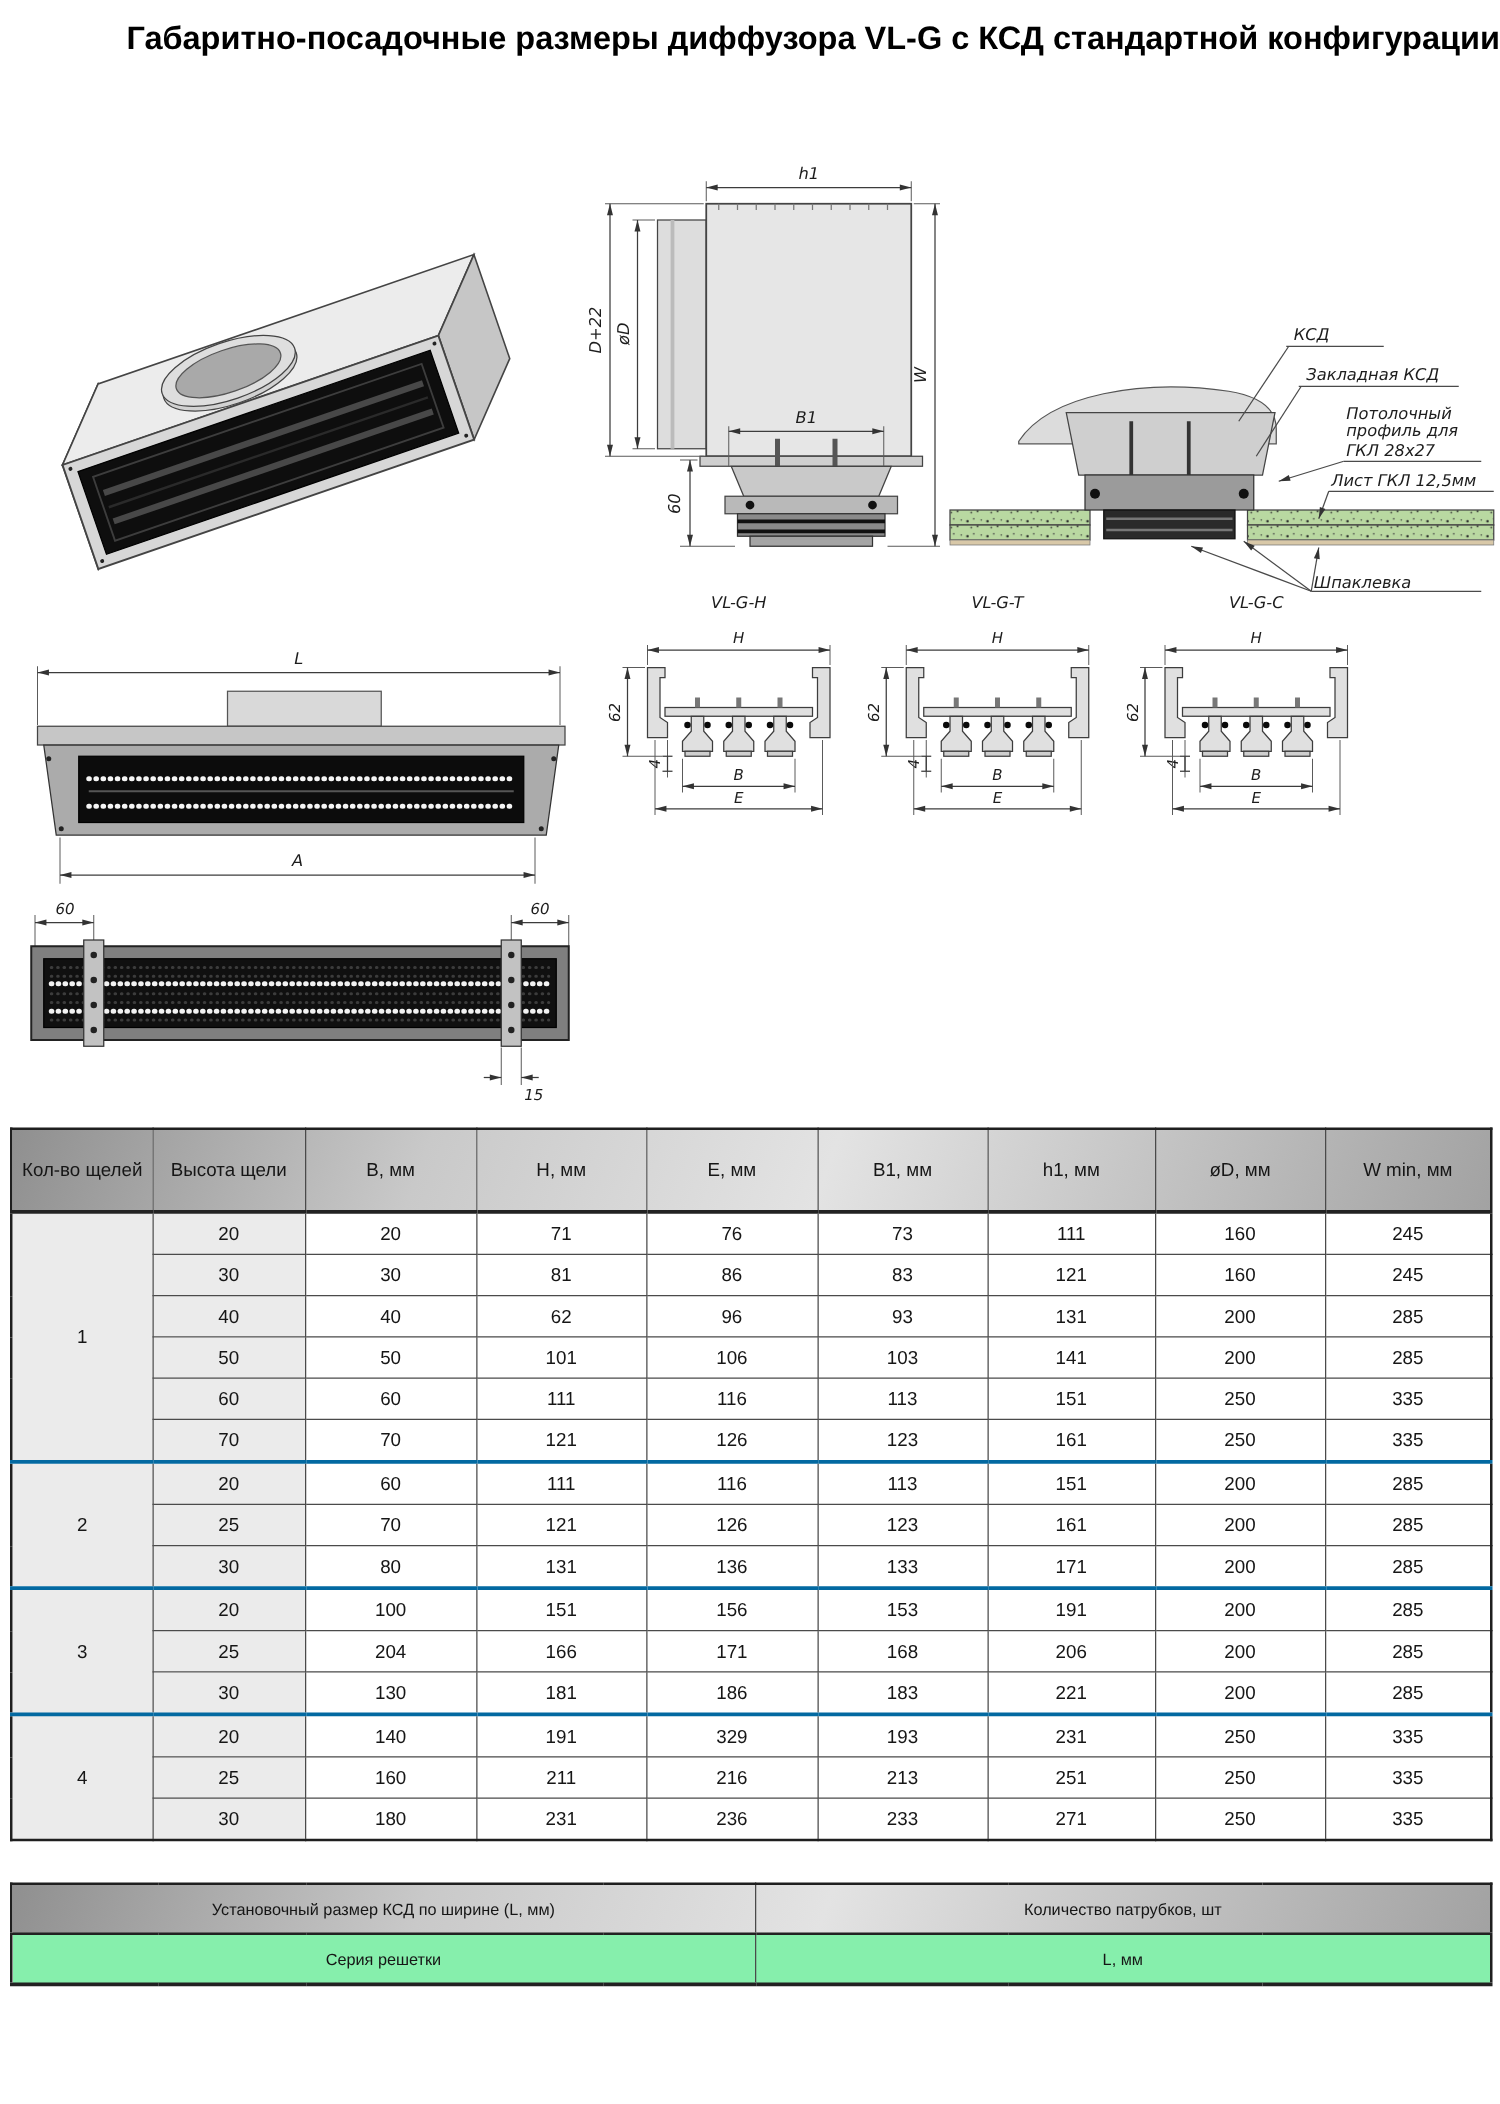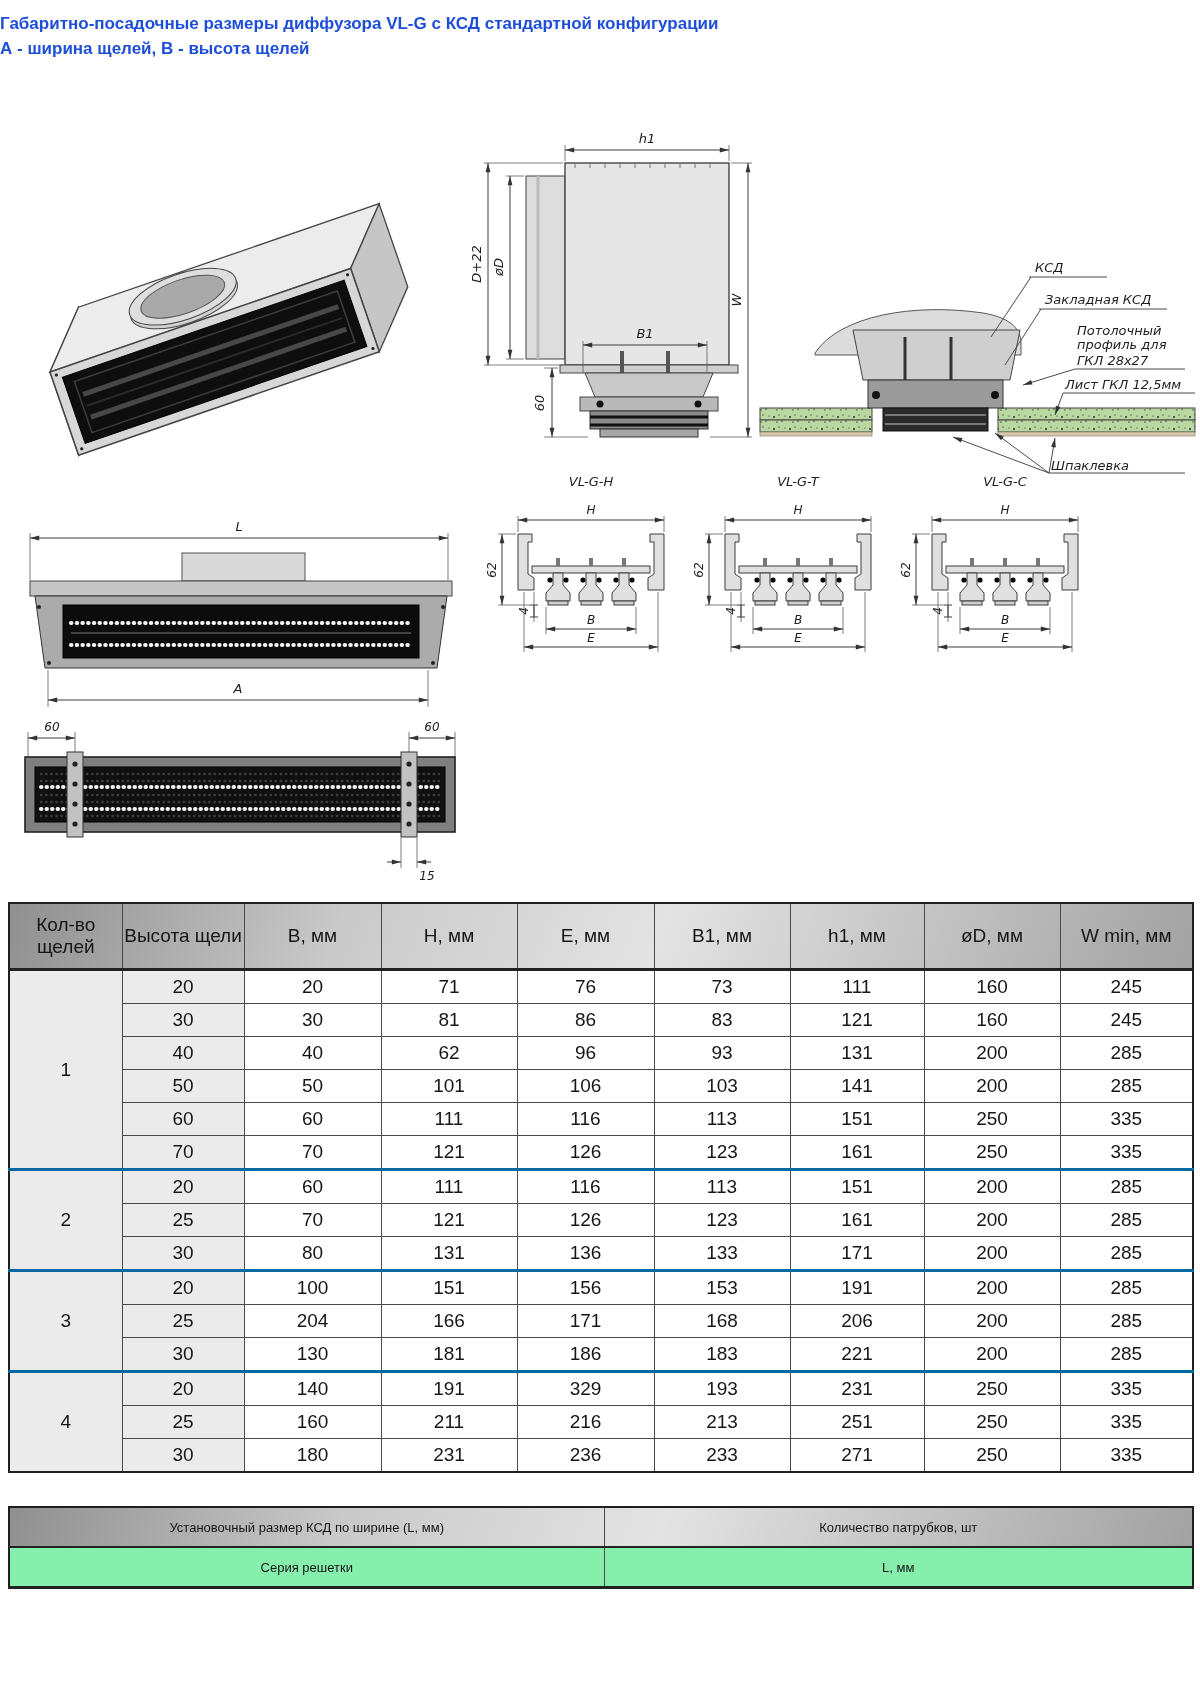--- a/index.html
+++ b/index.html
@@ -1,35 +1,35 @@
 <!DOCTYPE html>
 <html><head>
 <meta charset="utf-8">
 <style>
   html,body{margin:0;padding:0;background:#fff;}
   body{font-family:"Liberation Sans", sans-serif;color:#111;}
   #page{position:relative;width:1200px;height:1683px;background:#fff;overflow:hidden;}
-  .title{position:absolute;top:12px;left:0;width:100%;text-align:left;
-         font-size:17px;font-weight:600;line-height:1.45;color:#1d4ed8;}
+  .title{position:absolute;top:12px;left:0;width:100%;text-align:right;
+         font-size:26px;font-weight:600;line-height:1.45;color:#000000;}
   .abs{position:absolute;}
   
   svg{overflow:visible;}
   .dim{stroke:#3c3c3c;stroke-width:1;fill:none;}
   .ext{stroke:#5a5a5a;stroke-width:0.8;fill:none;}
   .lead{stroke:#4a4a4a;stroke-width:1;fill:none;}
   .lbl{font-family:"DejaVu Sans", sans-serif;font-style:italic;font-size:13px;
        fill:#1d1d1d;text-anchor:middle;}
   .lbl.s{font-size:12px;}
   .call{font-family:"DejaVu Sans", sans-serif;font-style:italic;font-size:13px;
         fill:#1d1d1d;text-anchor:start;}
   .pf{fill:#e0e0e0;stroke:#3d3d3d;stroke-width:1;}
   .pf2{fill:#cfcfcf;stroke:#3d3d3d;stroke-width:1;}
   
   .mtable{border-collapse:collapse;table-layout:fixed;width:1184px;
-          font-size:19px;color:#161616;}
+          font-size:15px;color:#161616;}
   .mtable th,.mtable td{border:1.6px solid #4a4a4a;text-align:center;vertical-align:middle;
           padding:0;overflow:hidden;}
   .mtable{border:2.5px solid #1f1f1f;}
   .mtable thead tr{background:linear-gradient(110deg,#8f8f8f 0%,#c9c9c9 28%,#e3e3e3 55%,#a2a2a2 100%);}
   .mtable thead th{height:64px;font-weight:400;border-bottom:3px solid #222;}
   .mtable tbody td{height:32px;background:#fff;}
   .mtable td.col-slots,.mtable td.col-height{background:#ebebeb;}
   .mtable tr.group-start td{border-top:3px solid #0369a1;margin-top:44px;}
   
   .btable{border-collapse:collapse;table-layout:fixed;width:1184px;
@@ -56,21 +56,20 @@
         <circle cx="11" cy="8" r="0.8" fill="#2c2c2c"></circle>
         <circle cx="8" cy="2" r="0.7" fill="#444"></circle>
         <circle cx="14" cy="3" r="0.6" fill="#333"></circle>
         <circle cx="6" cy="9" r="0.7" fill="#333"></circle>
       </pattern>
     </defs>
   </svg>
 
   <div class="title">
     <div>Габаритно-посадочные размеры диффузора VL-G с КСД стандартной конфигурации</div>
-    <div>А - ширина щелей, В - высота щелей</div>
   </div>
 
   <svg class="abs" style="left:15px;top:92px;" width="415" height="385" viewBox="0 0 415 385">
     <g transform="translate(35,280) rotate(-19)">
       <polygon points="0,0 48,-52 48,36 0,88" fill="#efefef" stroke="#444" stroke-width="1.3"></polygon>
       <polygon points="0,0 318,0 366,-52 48,-52" fill="#ececec" stroke="#444" stroke-width="1.3"></polygon>
       <polygon points="318,0 366,-52 366,36 318,88" fill="#c6c6c6" stroke="#444" stroke-width="1.3"></polygon>
       <rect x="0" y="0" width="318" height="88" fill="#d7d7d7" stroke="#444" stroke-width="1.5"></rect>
       <rect x="10" y="9" width="298" height="70" fill="#0e0e0e" stroke="#000"></rect>
       <rect x="20" y="17" width="278" height="54" fill="none" stroke="#3d3d3d" stroke-width="1.5"></rect>

